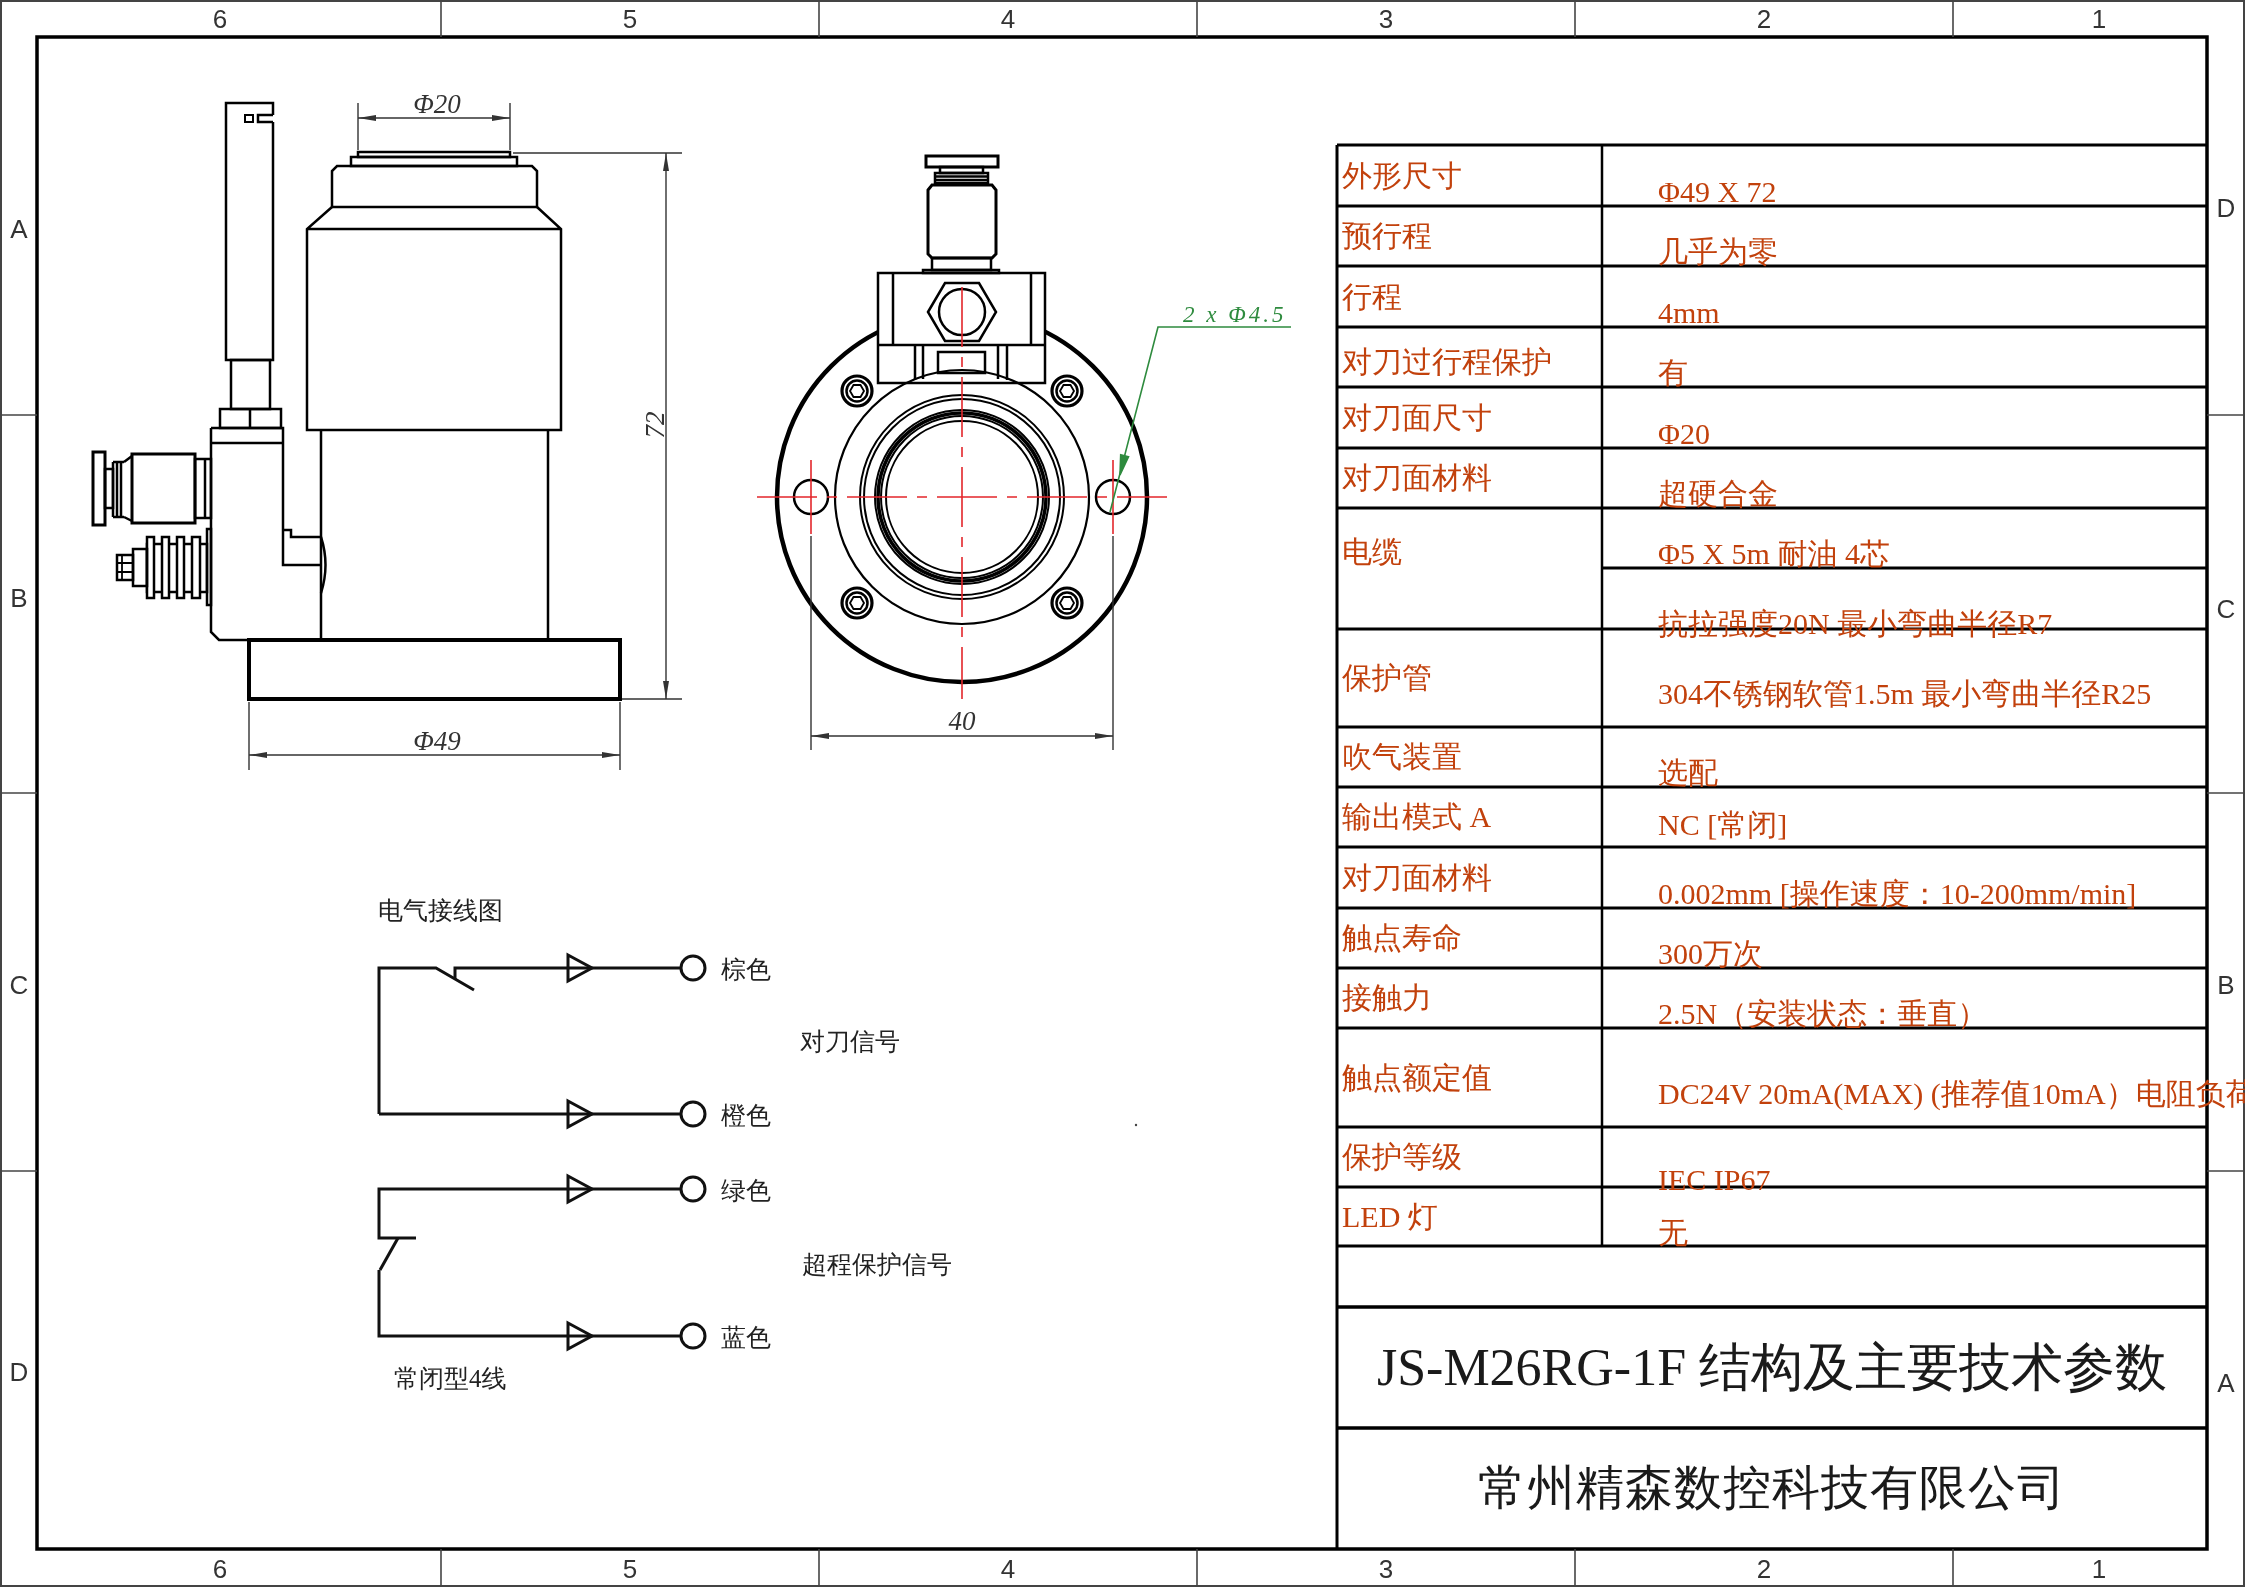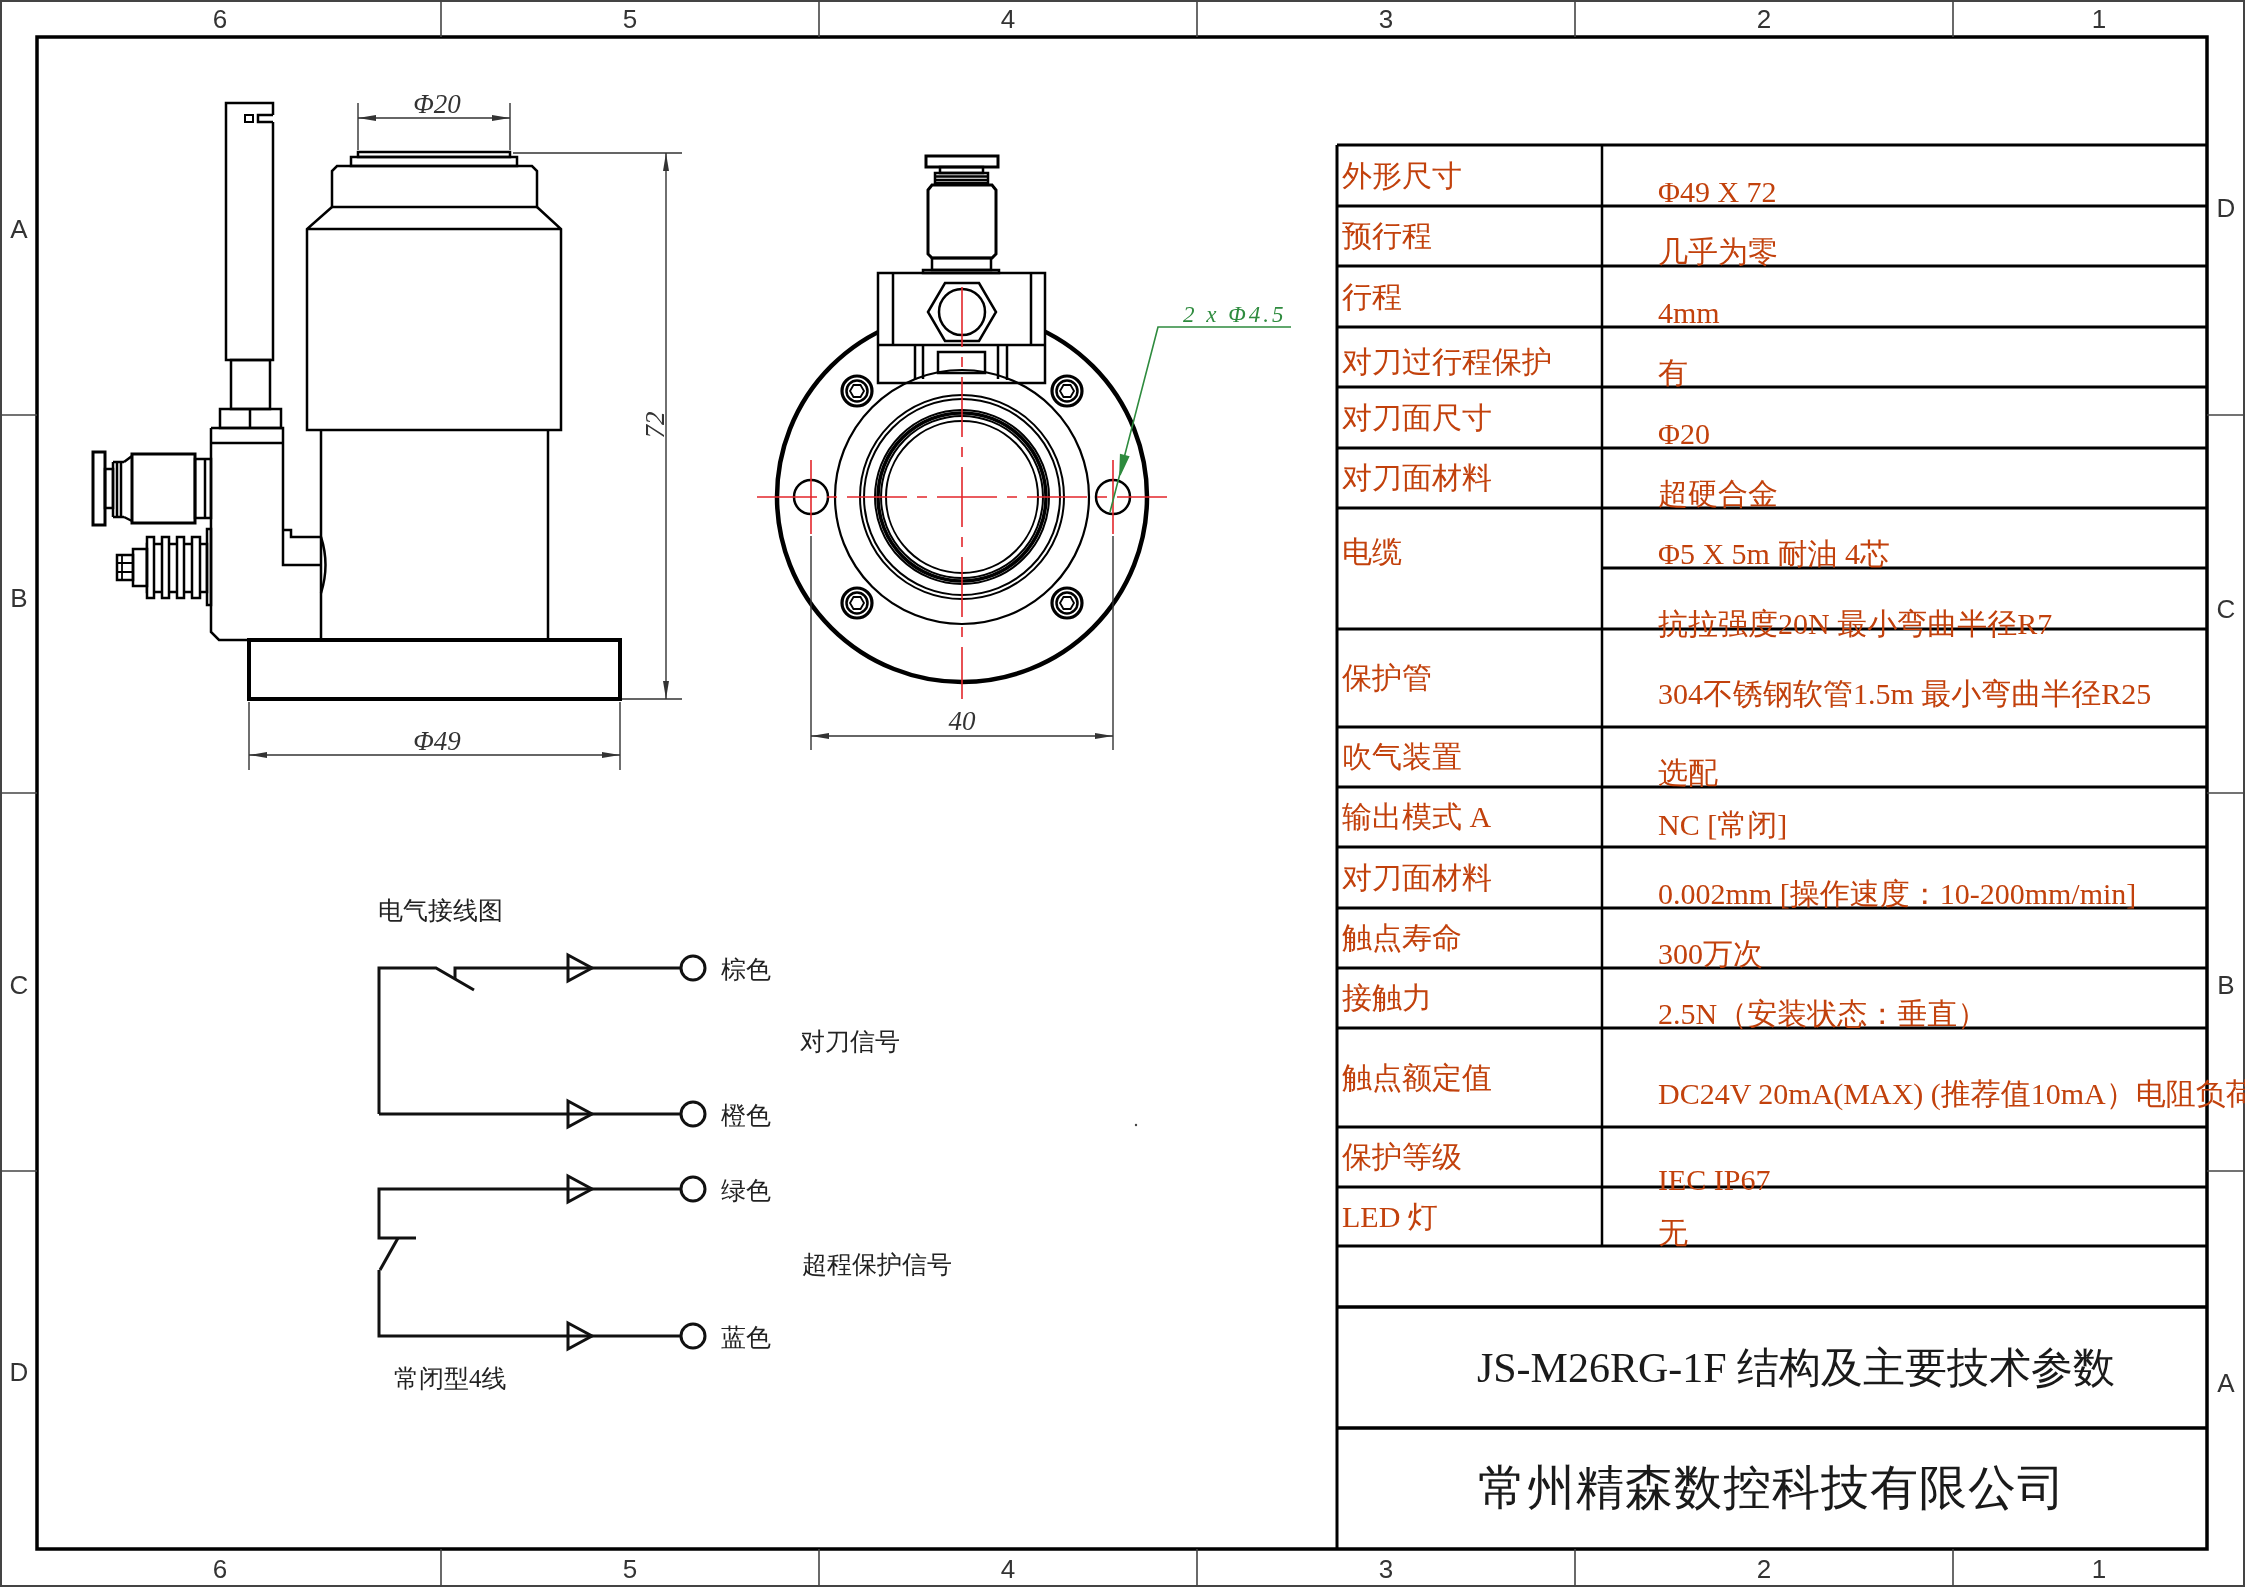--- a/index.html
+++ b/index.html
@@ -17,21 +17,21 @@
     position: absolute; display: flex; align-items: center;
     font-size: 30px; line-height: 1; white-space: nowrap; color: #c2410c;
   }
   .cell.label { left: 1342px; width: 258px; }
   .cell.value { left: 1658px; width: 598px; margin-top: 16px; }
   .title-cell {
     position: absolute; left: 1337px; width: 870px;
     display: flex; align-items: center; justify-content: center;
     white-space: nowrap; color: #1a1a1a;
   }
-  .title-cell.drawing-title { font-size: 42px; padding-left: 24px; }
+  .title-cell.drawing-title { font-size: 52px; }
   .title-cell.company { font-size: 48px; letter-spacing: 1px; }
 </style>
 </head>
 <body>
 
 <div id="sheet">
 
 <svg class="drawing" width="2245" height="1587" viewBox="0 0 2245 1587">
   <defs>
     <marker id="arr" viewBox="0 0 18 6" refX="18" refY="3" markerWidth="18" markerHeight="6" markerUnits="userSpaceOnUse" orient="auto-start-reverse">

